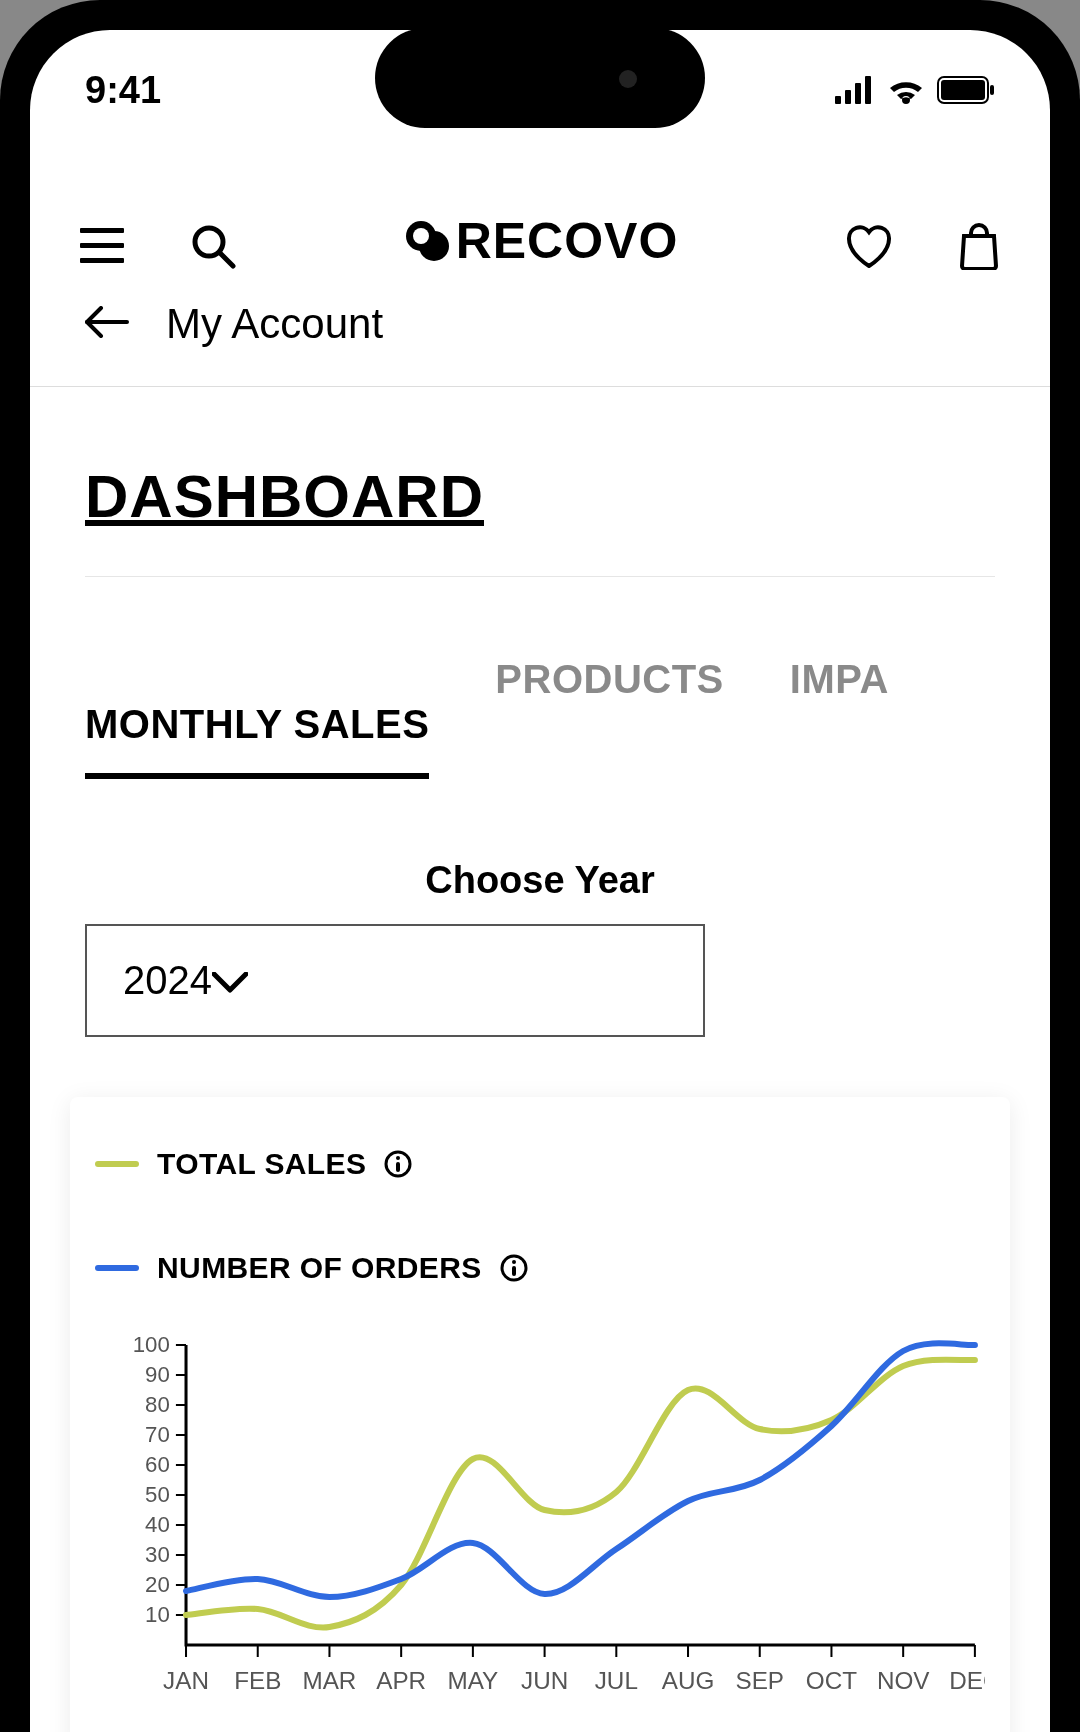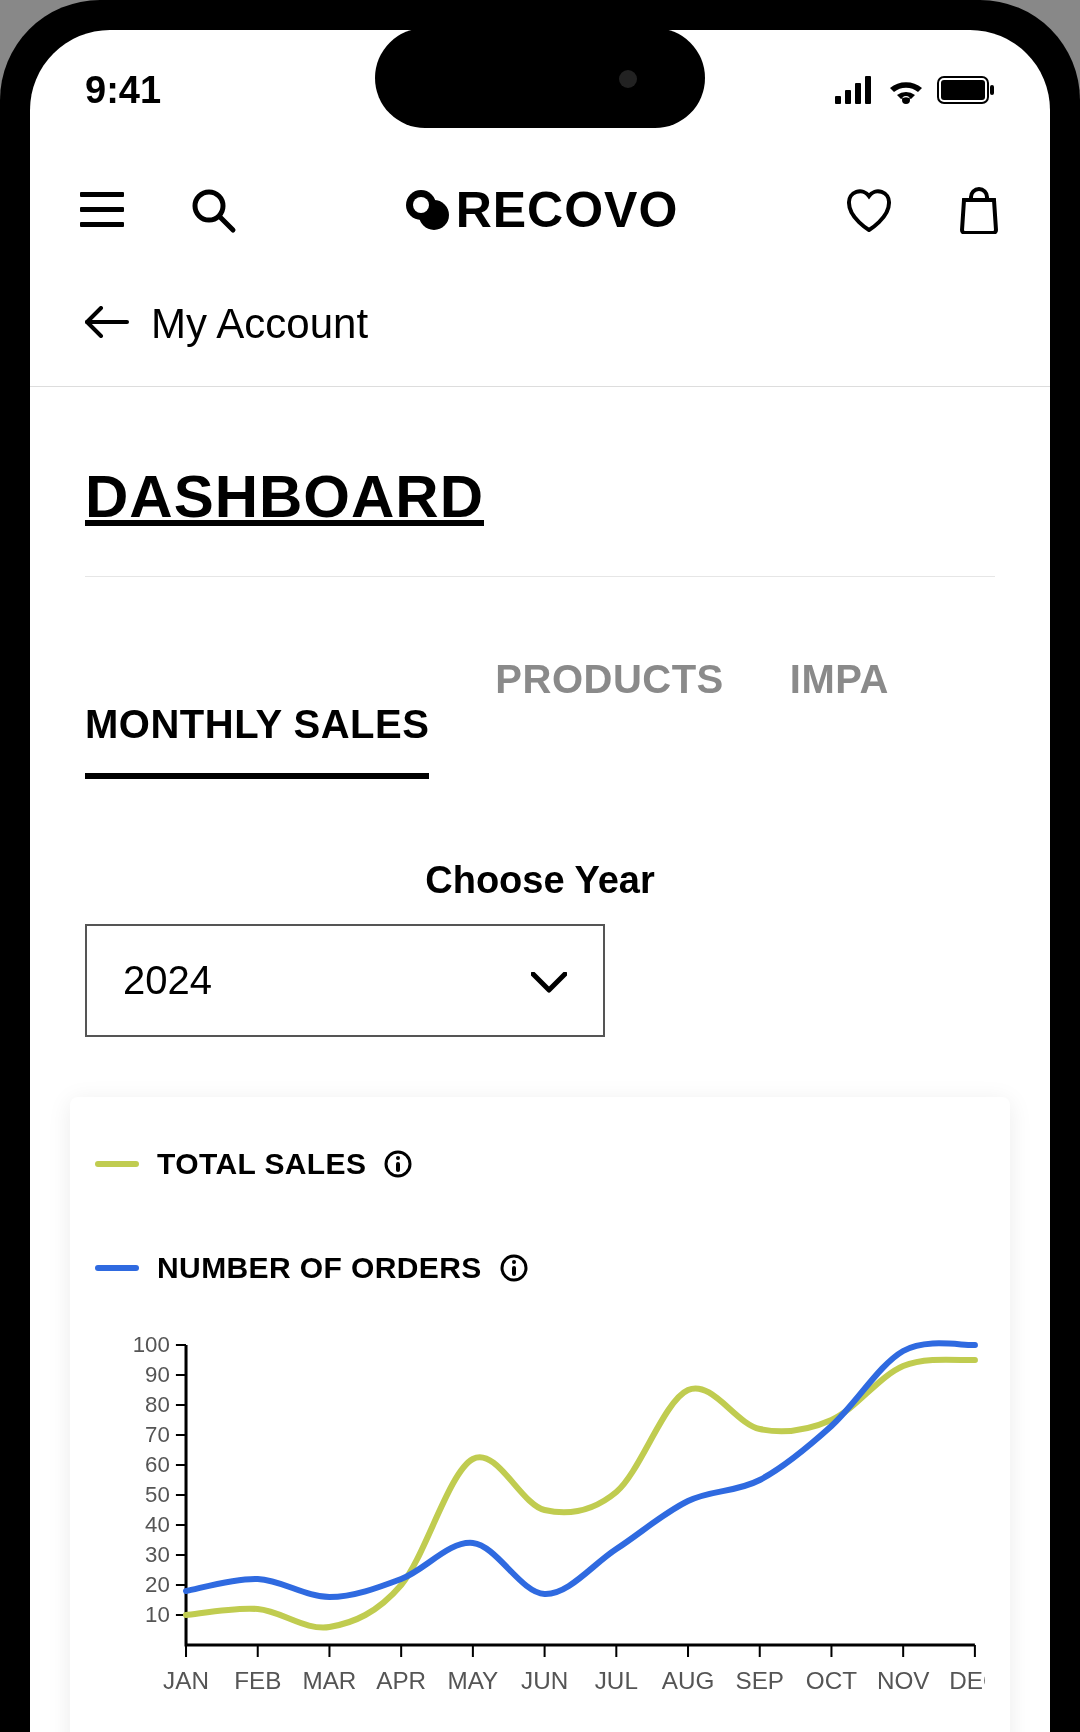--- a/index.html
+++ b/index.html
@@ -20,52 +20,52 @@
     content: ""; position: absolute; right: 68px; top: 42px;
     width: 18px; height: 18px; background: #222; border-radius: 50%;
   }
   .status-bar {
     height: 120px; display: flex; justify-content: space-between; align-items: center;
     padding: 0 55px; font-size: 38px; font-weight: 600;
   }
   .status-right { display: flex; align-items: center; gap: 12px; }
   .signal-icon, .wifi-icon, .battery-icon { display: inline-flex; }
   .app-header {
-    height: 120px; display: flex; align-items: center; justify-content: space-between;
+    height: 120px; display: flex; align-items: flex-end; justify-content: space-between;
     padding: 0 50px;
   }
   .header-left, .header-right { display: flex; align-items: center; gap: 65px; }
   .logo {
     display: flex; align-items: center; font-size: 50px; font-weight: 900; letter-spacing: 1px;
   }
   .logo-mark { margin-right: 4px; display: inline-flex; }
   .icon-btn { display: inline-flex; cursor: pointer; }
 
   .breadcrumb {
-    display: flex; align-items: center; gap: 22px; padding: 30px 55px 38px;
+    display: flex; align-items: center; gap: 37px; padding: 30px 55px 38px;
     border-bottom: 1px solid #ddd; font-size: 42px; font-weight: 500;
   }
   .page-title {
     padding: 75px 55px 45px; font-size: 60px; font-weight: 800; letter-spacing: 1px; text-decoration: underline;
   }
   .hr { margin: 0 55px; border: none; border-top: 1px solid #e6e6e6; }
 
   .tabs {
     display: flex; gap: 66px; padding: 80px 0 0 55px; font-size: 40px;
     font-weight: 800; letter-spacing: 0.5px; overflow: hidden; white-space: nowrap;
   }
   .tab { color: #8a8a8a; padding-bottom: 26px; cursor: pointer; }
   .tab.active { color: #000; border-bottom: 6px solid #000; margin-top: 45px; }
 
   .choose-year-label {
     padding: 80px 55px 22px; font-size: 38px; font-weight: 700; text-align: center;
   }
   .year-select {
-    margin: 0 55px; width: 520px; border: 2px solid #555; padding: 32px 36px;
-    font-size: 40px; font-weight: 500; display: flex; justify-content: space-between;
+    margin: 0 55px; width: 620px; border: 2px solid #555; padding: 32px 36px;
+    font-size: 40px; font-weight: 500; display: flex; 
     align-items: center; cursor: pointer;
   }
 
   .chart-card {
     margin: 60px 40px 0; padding: 50px 25px 40px; background: #fff;
     box-shadow: 0 4px 24px rgba(0,0,0,.08); border-radius: 8px;
   }
   .legend {
     display: flex; justify-content: center; gap: 70px; margin-bottom: 50px;
     font-size: 30px; font-weight: 700; letter-spacing: 0.4px; flex-direction: column;

